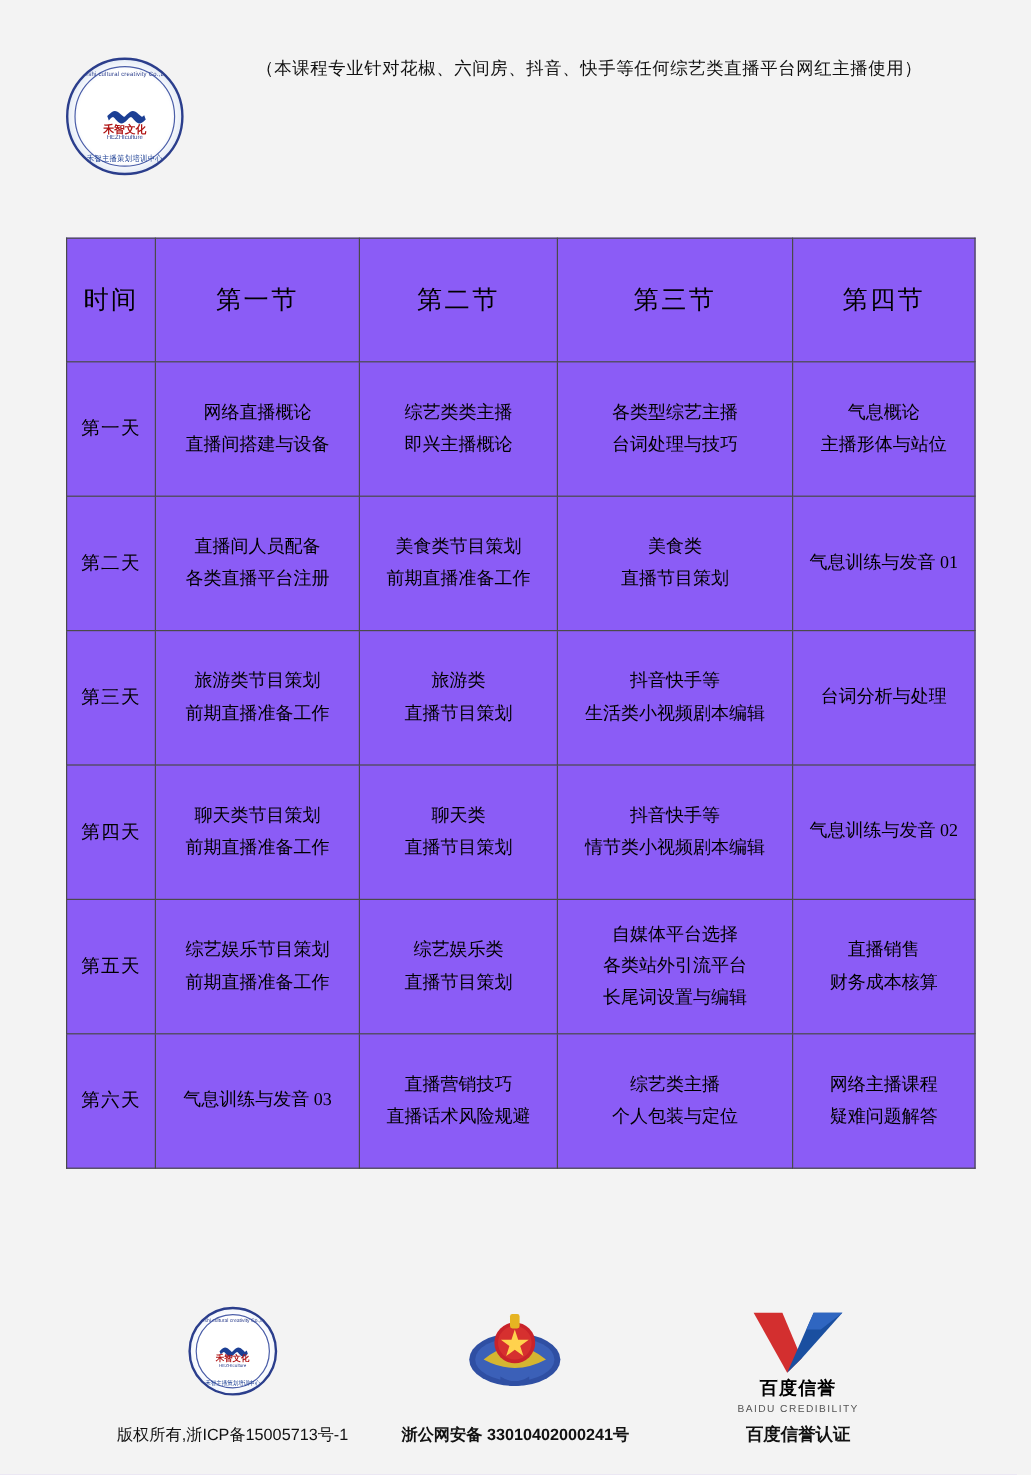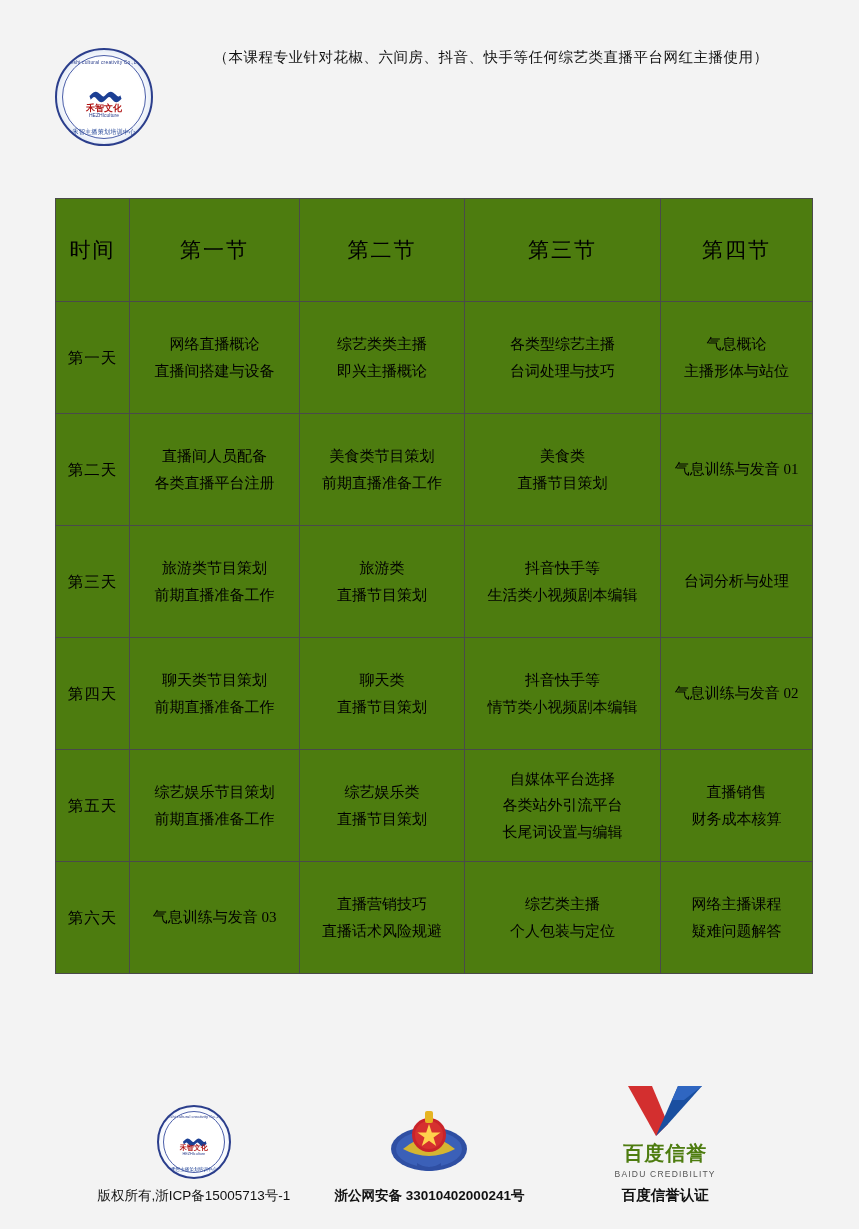--- a/index.html
+++ b/index.html
@@ -124,21 +124,21 @@
   }
 
   
   .table-wrap {
     padding: 28px 52px 0 55px;
     box-sizing: border-box;
   }
   table.schedule {
     width: 100%;
     border-collapse: collapse;
-    background: #4d7c0f;
+    background: #8b5cf6;
     table-layout: fixed;
   }
   table.schedule td, table.schedule th {
     border: 1px solid #4a4a4a;
     text-align: center;
     vertical-align: middle;
     font-weight: normal;
     color: #000;
   }
   table.schedule thead th {
@@ -185,21 +185,21 @@
     text-align: center;
     width: 230px;
   }
   .badge .mark {
     height: 78px;
     display: flex;
     align-items: flex-end;
     justify-content: center;
   }
   .badge .caption {
-    margin-top: 8px;
+    margin-top: 24px;
     font-size: 13.5px;
     font-family: "Liberation Sans", sans-serif;
     color: #111;
   }
 
   
   .seal {
     width: 74px;
     height: 74px;
     border-radius: 50%;
@@ -252,24 +252,24 @@
     position: relative;
   }
 
   
   .baidu-v {
     width: 86px;
     height: 60px;
     position: relative;
   }
   .badge .caption-cn {
-    font-size: 20px;
+    font-size: 15px;
     font-weight: bold;
     font-family: "Liberation Sans", sans-serif;
-    color: #4d7c0f;
+    color: #000000;
     letter-spacing: 1px;
   }
   .badge .caption-en {
     font-size: 8.5px;
     font-family: "Liberation Sans", sans-serif;
     color: #555;
     letter-spacing: 1.2px;
     margin-top: 2px;
   }
   .badge .caption-verify {

